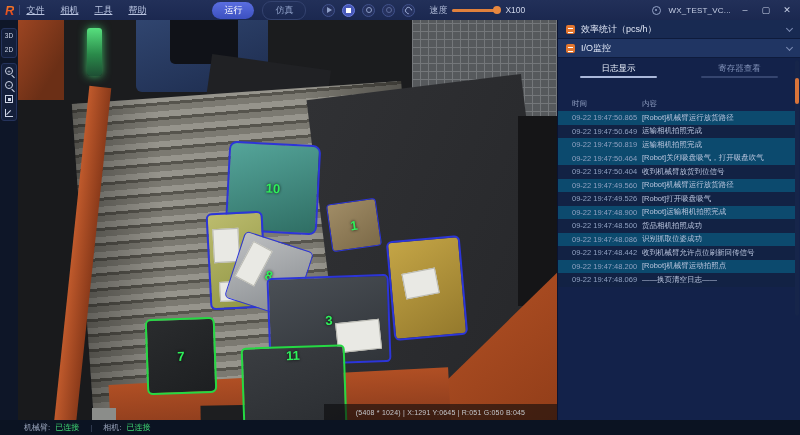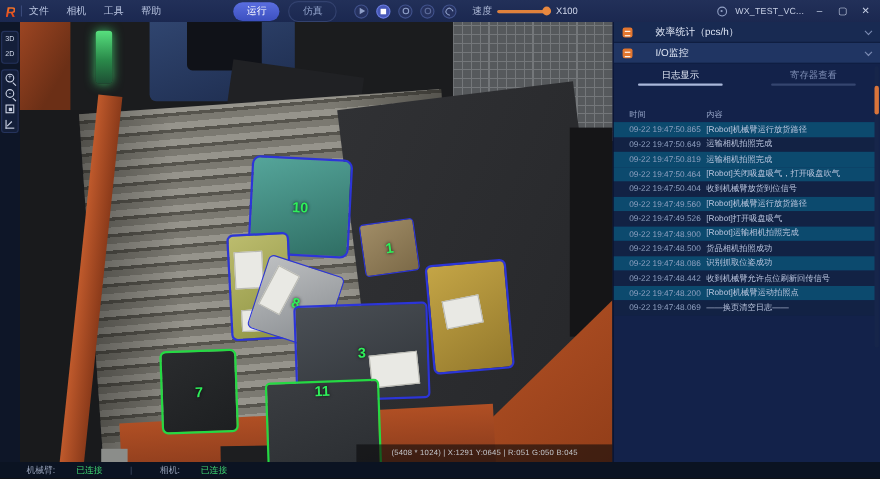--- a/index.html
+++ b/index.html
@@ -6,21 +6,21 @@
   body { font-family:"Liberation Sans", sans-serif; background:#000; }
   .app { position:relative; width:800px; height:435px; background:#10192e; overflow:hidden; }
 
   
   .topbar { position:absolute; left:0; top:0; width:800px; height:20px;
     background:linear-gradient(180deg,#223059,#1b2850); display:flex; align-items:center; z-index:30; }
   .logo { font-weight:bold; font-style:italic; font-size:13px; margin-left:5px;
     background:linear-gradient(180deg,#ff8a2a,#d8341c); -webkit-background-clip:text; background-clip:text; color:transparent; }
   .logo-sep { width:1px; height:10px; background:#3a4a7a; margin:0 6px 0 5px; }
   .menu { display:flex; gap:16px; font-size:9px; color:#b9c4e0; }
-  .menu span { cursor:default; }
+  .menu span { cursor:default;text-decoration:underline; }
   .run-group { display:flex; align-items:center; margin-left:66px; gap:8px; }
   .pill { font-size:9px; padding:2px 12px; border-radius:9px; color:#fff;
     background:linear-gradient(180deg,#5a6ee0,#3c50c0); }
   .pill.ghost { background:transparent; color:#8fa0c8; border:1px solid #33426f; }
   .circ-group { display:flex; align-items:center; gap:7px; margin-left:16px; }
   .circ { width:13px; height:13px; border-radius:50%; background:#26325f; border:1px solid #41528c;
     display:flex; align-items:center; justify-content:center; }
   .circ.active { background:#4758b8; border-color:#6a7ce0; }
   .i-play { width:0; height:0; border-left:5px solid #8fa0c8; border-top:3px solid transparent; border-bottom:3px solid transparent; margin-left:1px; }
   .i-stop { width:5px; height:5px; background:#fff; }
@@ -112,21 +112,21 @@
   .lw3 { right:8px; bottom:10px; width:44px; height:30px; transform:rotate(-4deg); }
   .lw4 { left:12px; top:30px; width:34px; height:26px; transform:rotate(-6deg); }
   .lw5 { left:6px; top:8px; width:22px; height:40px; transform:rotate(10deg); }
 
   .vp-info { position:absolute; left:306px; top:384px; width:233px; height:16px; z-index:8;
     background:rgba(10,10,12,.6); display:flex; align-items:center; justify-content:center; }
   .vp-info span { font-size:7px; color:#c4c7cc; letter-spacing:.2px; white-space:nowrap; }
 
   
   .rpanel { position:absolute; left:557px; top:20px; width:243px; height:400px; background:#13224a; z-index:20; border-left:1px solid #0a1330; }
-  .sec-head { height:19px; display:flex; align-items:center; padding:0 8px; gap:21px; border-bottom:1px solid #0e1b3c; }
+  .sec-head { height:19px; display:flex; align-items:center; padding:0 8px; gap:6px; border-bottom:1px solid #0e1b3c; }
   .sec-eff { background:#182a52; }
   .sec-io { background:#203563; }
   .sec-ico { width:9px; height:9px; border-radius:2px; background:#e2762f; flex:none; position:relative; }
   .sec-ico::after { content:""; position:absolute; left:2px; top:3px; width:5px; height:3px; border-top:1px solid #fff; border-bottom:1px solid #fff; }
   .sec-title { font-size:9px; color:#dfe6f5; }
   .chev { margin-left:auto; width:5px; height:5px; border-right:1.2px solid #7c8cb4; border-bottom:1.2px solid #7c8cb4; transform:rotate(45deg); margin-top:-2px; }
   .tabs { height:22px; display:flex; background:#13224a; }
   .tab { flex:1; display:flex; align-items:center; justify-content:center; font-size:8.5px; color:#7f8fb6; position:relative; }
   .tab.active { color:#e8eef9;font-family:Liberation Serif, serif; }
   .tab::after { content:""; position:absolute; bottom:2px; left:18%; width:64%; height:2px; background:#35456f; border-radius:1px; }
@@ -136,21 +136,21 @@
   .log-row { height:13.5px; display:flex; align-items:center; font-size:7.5px; color:#b9c4dd; background:#0c4a6e; }
   .log-row.alt { background:#122244; }
   .log-time { width:84px; padding-left:14px; color:#8fa0c0; white-space:nowrap; flex:none; }
   .log-header .log-time { color:#93a2c4; }
   .log-msg { flex:1; white-space:nowrap; overflow:hidden; }
   .vscroll { position:absolute; right:1px; top:40px; width:4px; height:256px; background:#16254a; border-radius:2px; }
   .vthumb { position:absolute; left:0; top:18px; width:4px; height:26px; background:#d9743a; border-radius:2px; }
 
   
   .statusbar { position:absolute; left:0; top:420px; width:800px; height:15px; background:#0b1322;
-    display:flex; align-items:center; padding-left:24px; gap:19px; font-size:8px; z-index:30; }
+    display:flex; align-items:center; padding-left:24px; gap:5px; font-size:8px; z-index:30; }
   .st-label { color:#98a3ba; }
   .st-ok { color:#3fd673; }
   .st-sep { color:#45506a; margin:0 6px; }
 </style>
 </head>
 <body>
 
 <div class="app">
 
   <div class="topbar">

